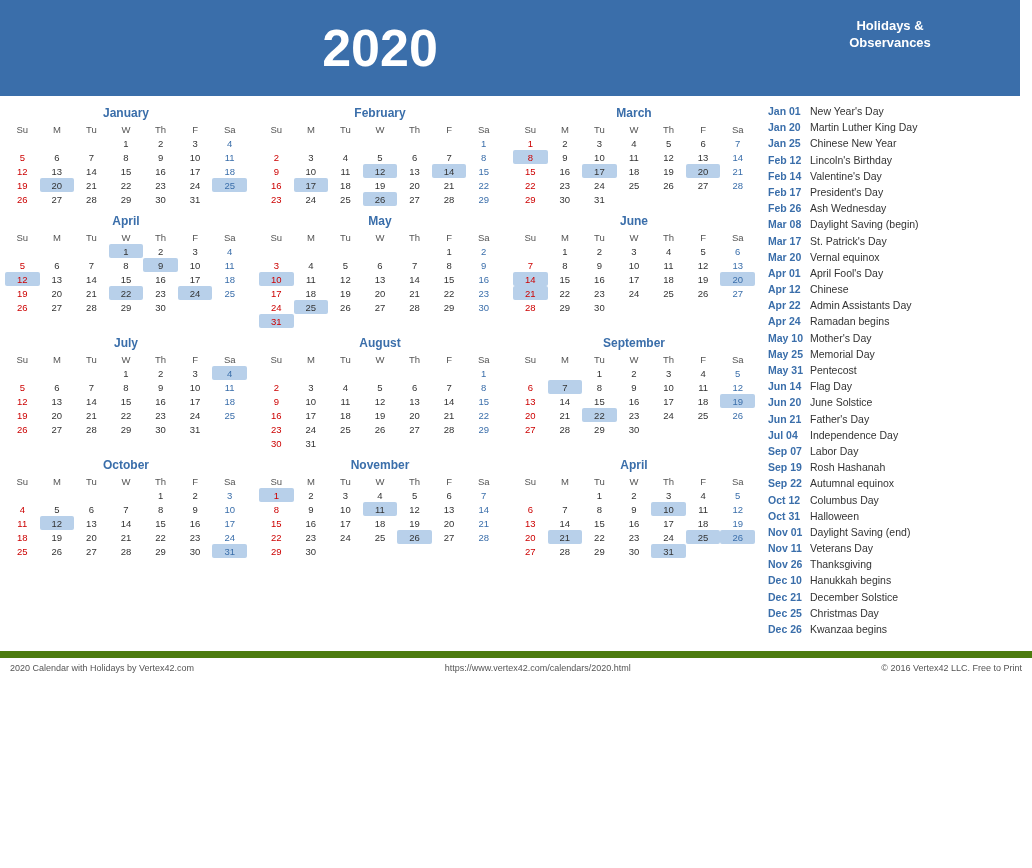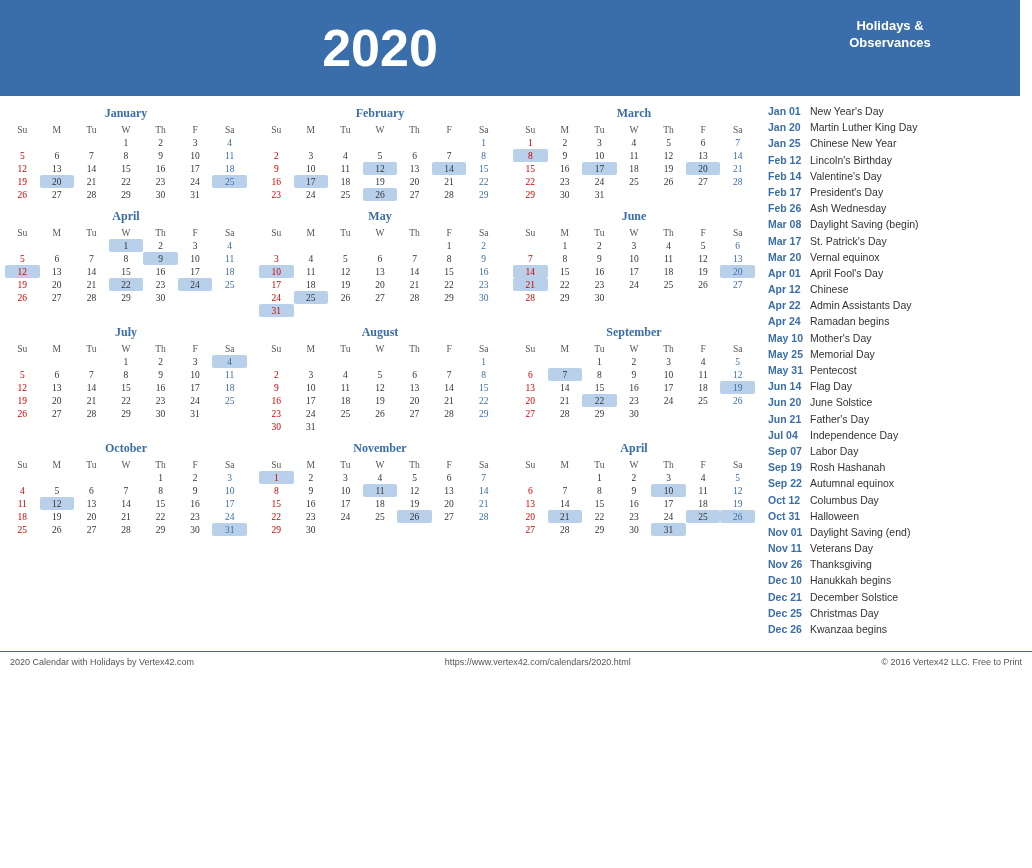--- a/index.html
+++ b/index.html
@@ -41,21 +41,20 @@
     .header-row {
       display: flex;
     }
     .main-content {
       display: flex;
     }
     
     .calendar-area {
       width: 760px;
       padding: 10px 5px;
-      font-family: Liberation Serif, serif;
     }
     .months-grid {
       display: grid;
       grid-template-columns: repeat(3, 1fr);
       gap: 8px 12px;
     }
     .month {
       width: 100%;
     }
     .month-title {
@@ -111,21 +110,21 @@
       color: #333;
       font-size: 10.5px;
     }
     
     .footer {
       display: flex;
       justify-content: space-between;
       padding: 5px 10px;
       font-size: 9px;
       color: #555;
-      border-top: 1px solid #4d7c0f;
+      border-top: 7px solid #4d7c0f;
       margin-top: 5px;
     }
   </style>
 </head>
 <body>
 
 <div class="page">
   <div class="header-row">
     <div class="year-header">2020</div>
     <div class="holidays-header">Holidays &amp;<br>Observances</div>

